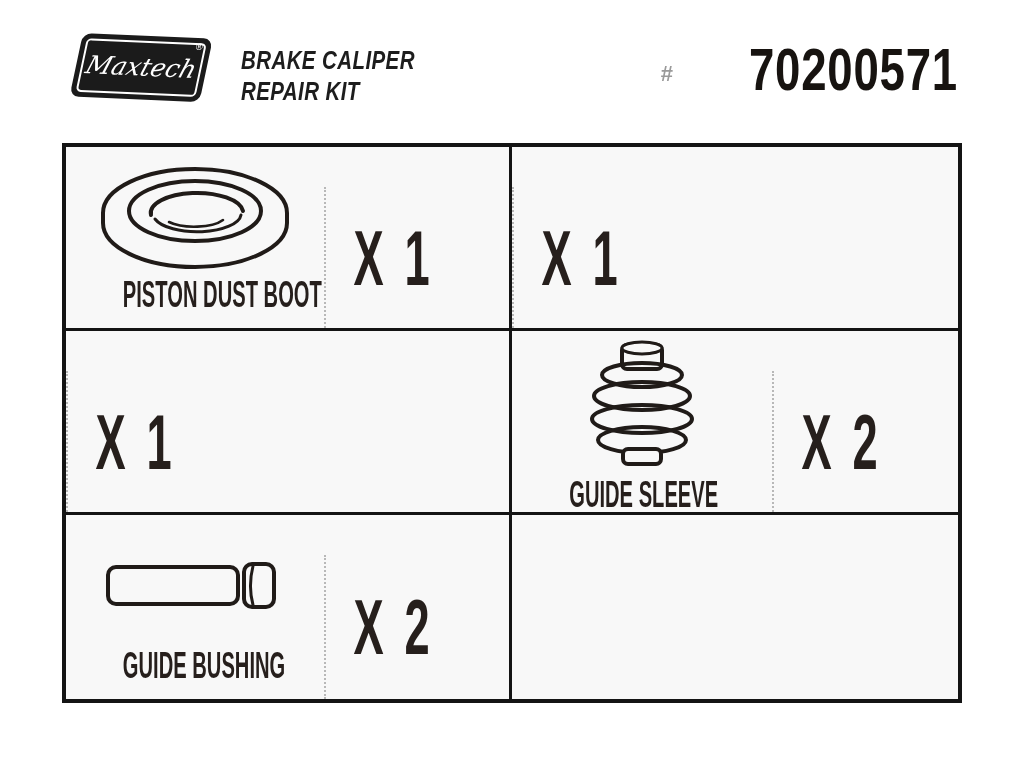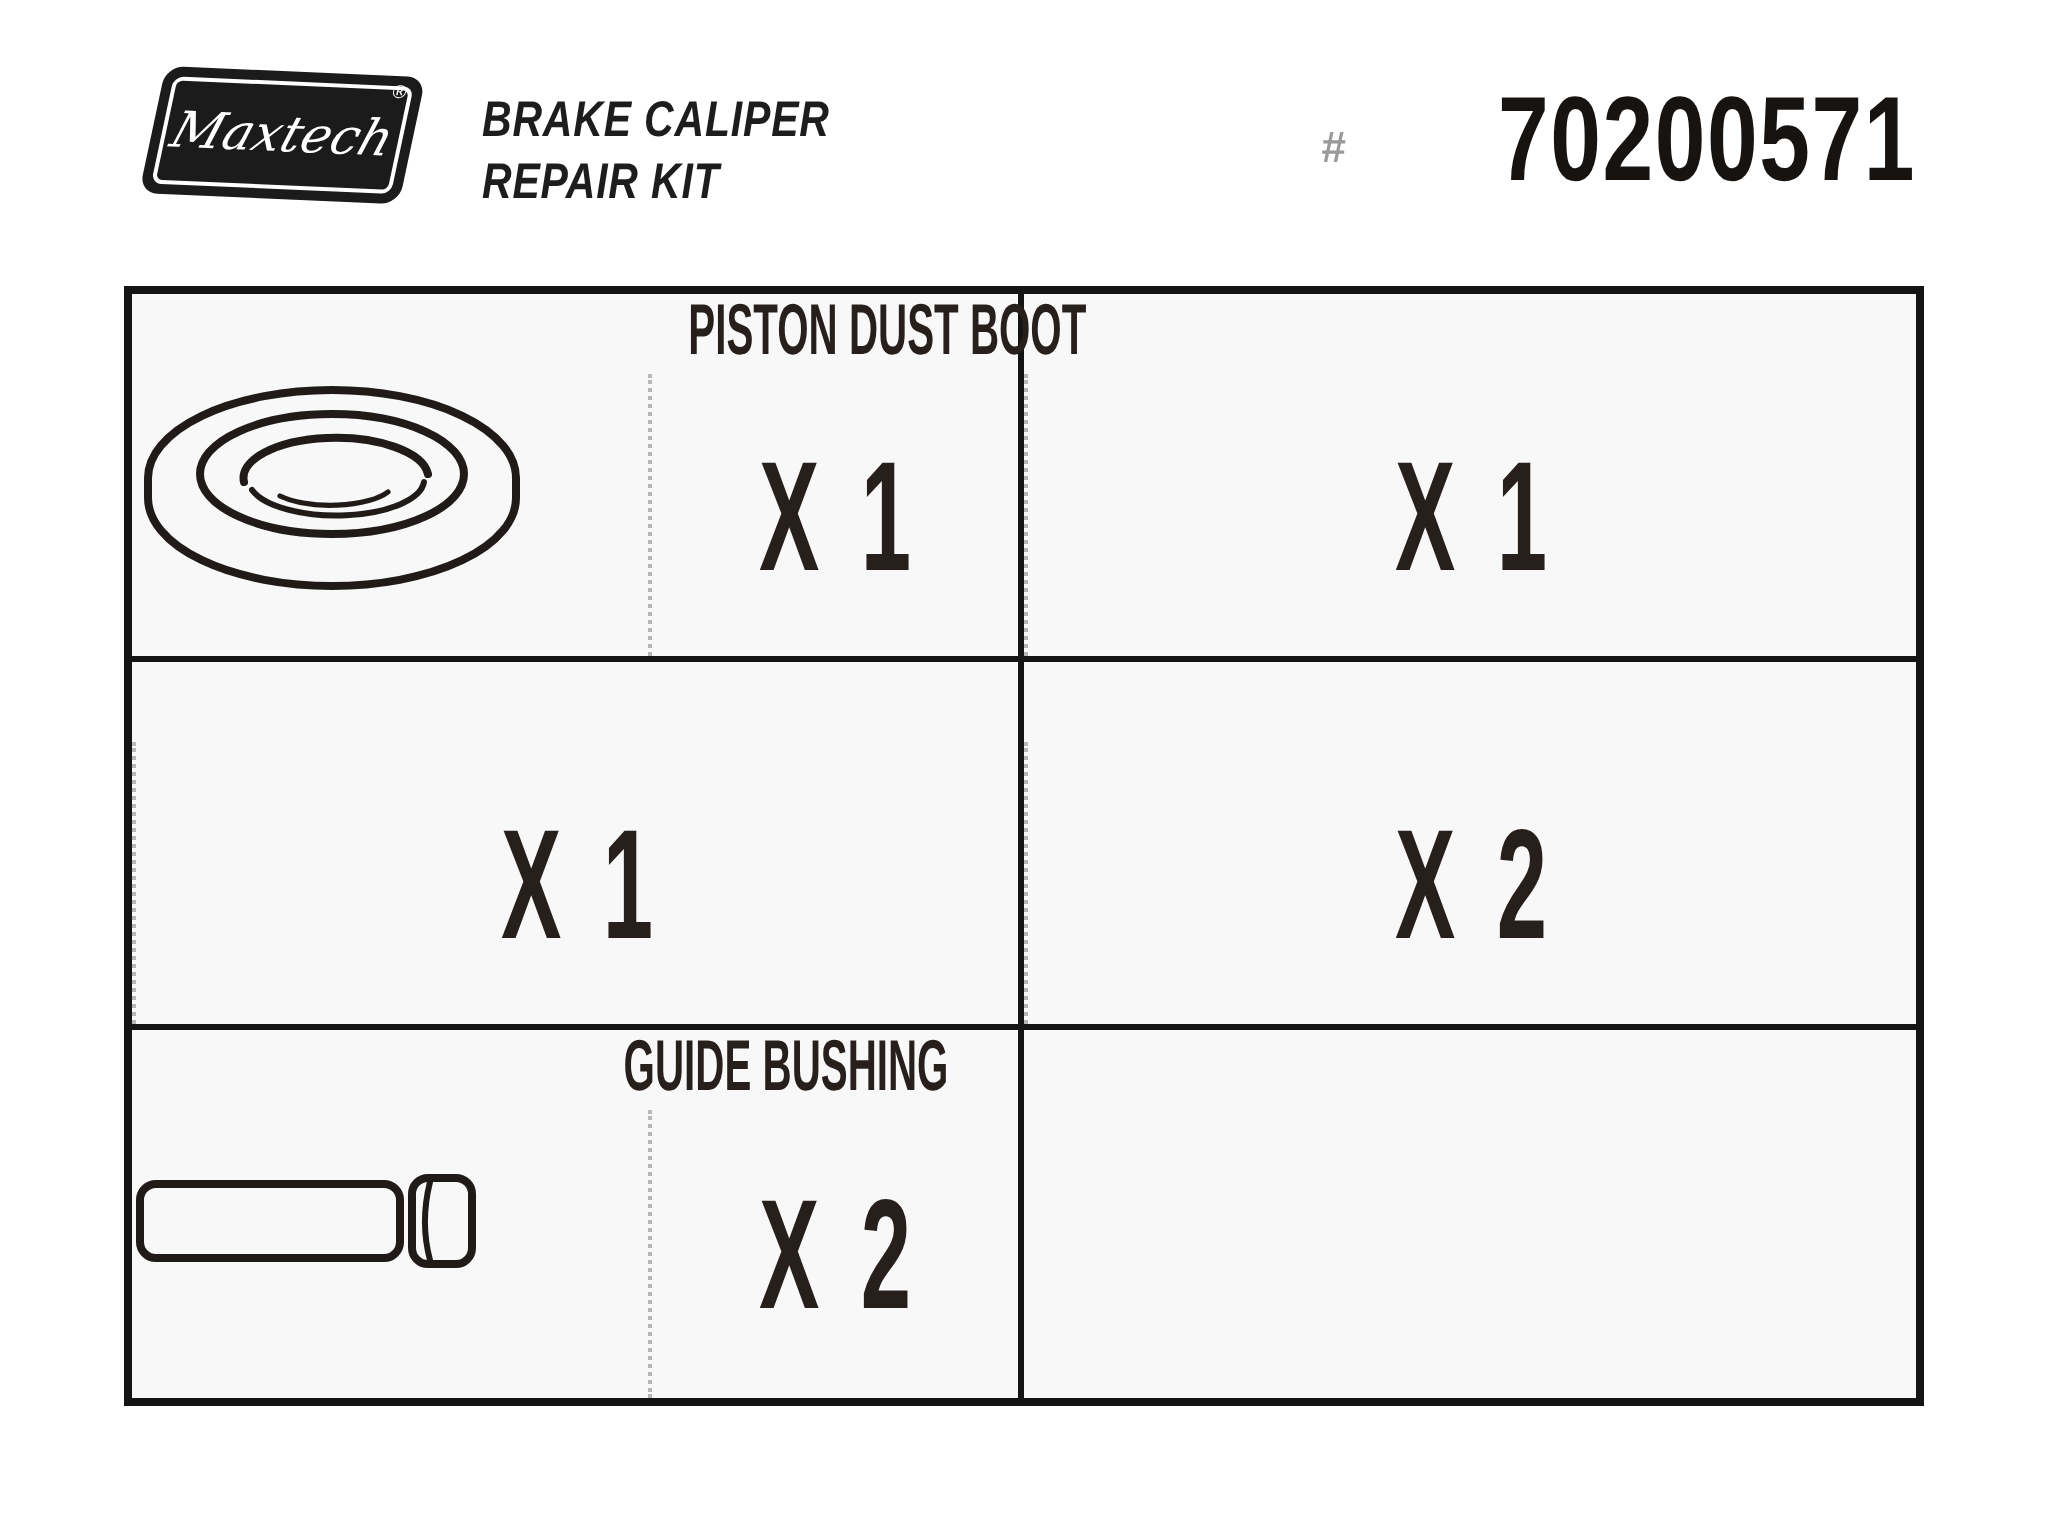--- a/index.html
+++ b/index.html
@@ -55,30 +55,30 @@
   .kit-table {
     position:absolute; left:62px; top:143px; width:900px; height:560px;
     box-sizing:border-box; border:4px solid var(--c-border, #141414);
     background: var(--c-cell-bg, #f8f8f8);
     display:grid; grid-template-columns:1fr 1fr; grid-template-rows:1fr 1fr 1fr;
   }
   .cell { display:flex; box-sizing:border-box; min-width:0; min-height:0; }
   .cell:nth-child(odd) { border-right:3px solid var(--c-border, #141414); }
   .cell:nth-child(-n+4) { border-bottom:3px solid var(--c-border, #141414); }
 
-  .art-pane { width:58.3%; display:flex; flex-direction:row; box-sizing:border-box; }
+  .art-pane { width:58.3%; display:flex; flex-direction:column; box-sizing:border-box; }
   .icon-box { flex:1; display:flex; align-items:center; justify-content:center; padding-top:6px; }
   .part-label {
     text-align:center; font-weight:bold; font-size:36px; line-height:1;
     color: var(--c-ink, #261f1c); padding-bottom:15px;
     transform: scaleX(.56); transform-origin:center bottom; white-space:nowrap;
   }
   .qty-pane {
     flex:1; border-left:2px dotted var(--c-dotted, #b8b8b8);
-    display:flex; align-items:center; justify-content:center;margin-top:40px;
+    display:flex; align-items:center; margin-top:40px;
   }
   .qty {
     font-weight:bold; font-size:78px; line-height:1; word-spacing:14px;
     color: var(--c-ink, #2a2220);
     transform: scaleX(.58); transform-origin:center; white-space:nowrap;
   }
 
   
   .icon-box svg { color: var(--c-art-ink, #201b18); }
   .s  { stroke: currentColor; stroke-width:4; fill:none; stroke-linecap:round; }
@@ -134,20 +134,34 @@
     </div>
   </section>
 
   <section class="cell">
     <div class="qty-pane">
       <span class="qty">X 1</span>
     </div>
   </section>
 
   <section class="cell">
+    <div class="art-pane">
+      <div class="icon-box">
+        <svg width="130" height="140" viewBox="0 0 130 140">
+          <rect class="sf" x="45" y="8" width="40" height="24" rx="5"></rect>
+          <ellipse class="sf sw3" cx="65" cy="11" rx="20" ry="6"></ellipse>
+          <ellipse class="s" cx="65" cy="38" rx="40" ry="12"></ellipse>
+          <ellipse class="s" cx="65" cy="59" rx="48" ry="14"></ellipse>
+          <ellipse class="s" cx="65" cy="82" rx="50" ry="14"></ellipse>
+          <ellipse class="s" cx="65" cy="103" rx="44" ry="13"></ellipse>
+          <rect class="sf" x="46" y="112" width="38" height="15" rx="5"></rect>
+        </svg>
+      </div>
+      <div class="part-label">GUIDE SLEEVE</div>
+    </div>
     <div class="qty-pane">
       <span class="qty">X 2</span>
     </div>
   </section>
 
   <section class="cell">
     <div class="art-pane">
       <div class="icon-box">
         <svg width="182" height="62" viewBox="0 0 182 62">
           <rect class="sf" x="4" y="13" width="130" height="37" rx="8"></rect>

